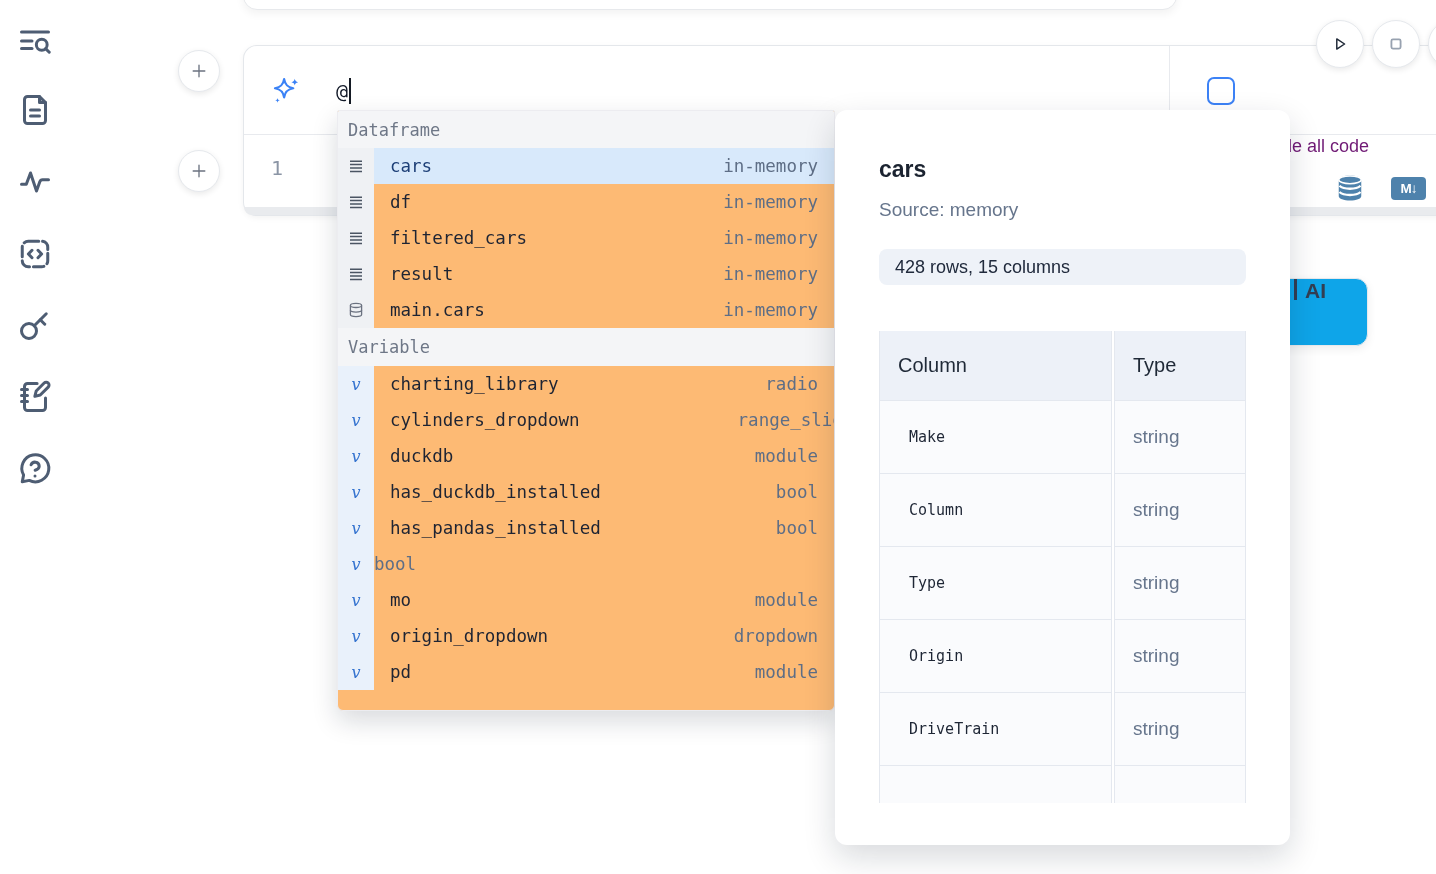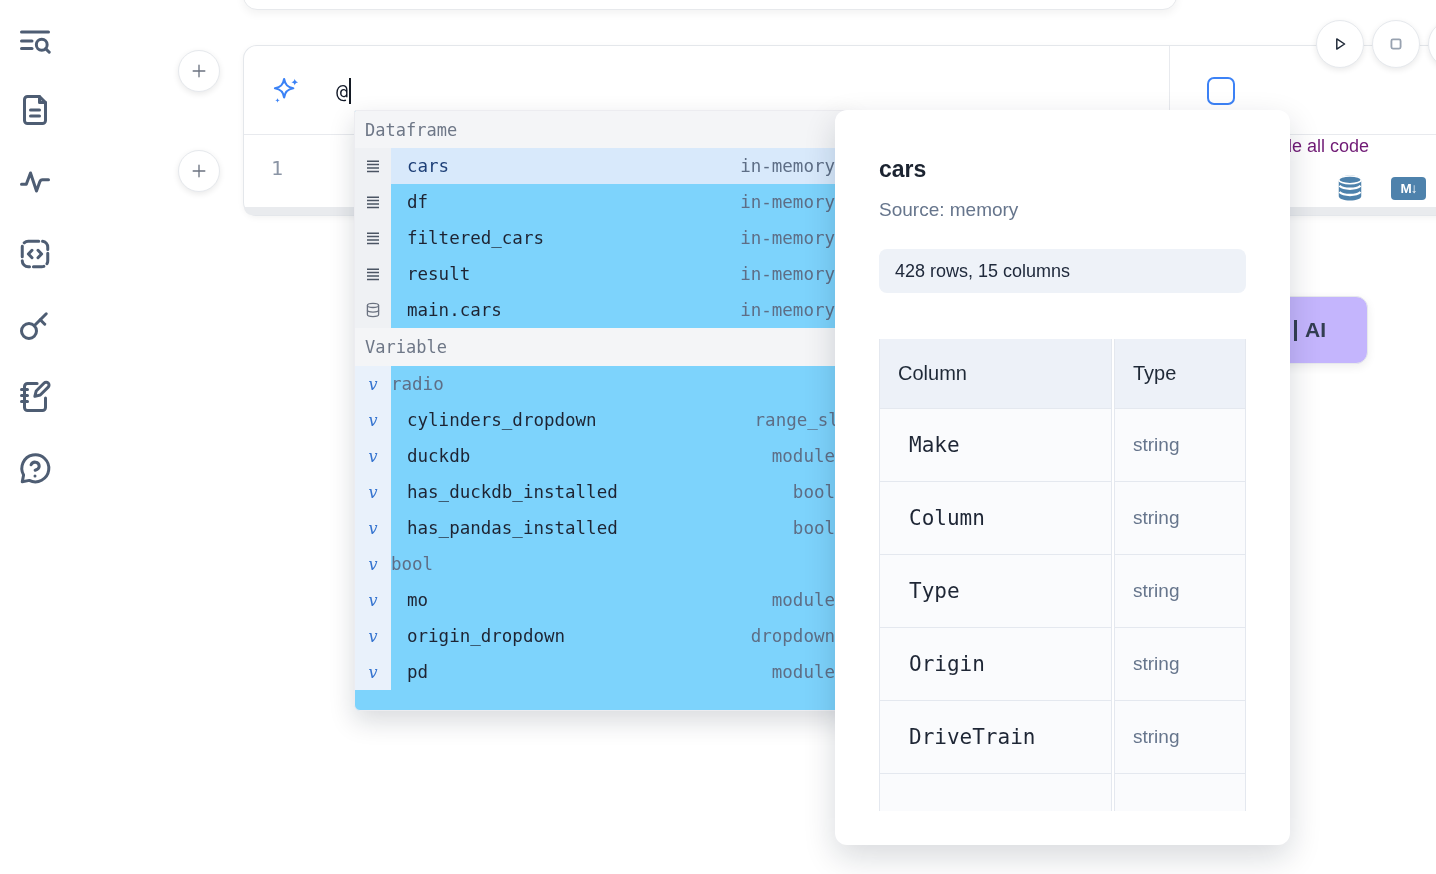--- a/index.html
+++ b/index.html
@@ -37,21 +37,21 @@
            color:#fff;font-weight:bold;font-size:13.5px;display:flex;align-items:center;justify-content:center;
            letter-spacing:-1px;}
 
   
   .circle-btn{position:absolute;top:20px;width:46px;height:46px;border-radius:50%;background:#fff;
               border:1px solid #e6e9ed;box-shadow:0 2px 6px rgba(0,0,0,.09);display:flex;align-items:center;
               justify-content:center;z-index:6;}
   .circle-btn svg{fill:none;stroke-linejoin:round;stroke-linecap:round;}
 
   
-  .popup{position:absolute;left:354px;top:110px;width:498px;height:601px;background:#7dd3fc;z-index:3;
+  .popup{position:absolute;left:337px;top:110px;width:498px;height:601px;background:#fdba74;z-index:3;
          overflow:hidden;border:1px solid #ececf0;border-radius:2px 2px 6px 6px;
          box-shadow:0 10px 26px rgba(15,23,42,.16);box-sizing:border-box;}
   .sect{height:37px;display:flex;align-items:center;padding-left:10px;background:#f4f5f7;
         color:#6e7787;font-size:17px;}
   .sect2{height:38px;}
   .row{display:flex;align-items:stretch;height:36px;}
   .row .gutter{width:36px;flex:none;background:#eff1f4;display:flex;align-items:center;justify-content:center;}
   .row.var .gutter{background:#e9f1fb;}
   .row .rest{flex:1;display:flex;align-items:center;overflow:hidden;}
   .row.selected .rest{background:#d8e9fb;}
@@ -60,36 +60,36 @@
   .row .tp{padding-right:16px;font-size:17.5px;color:#5e6e86;white-space:nowrap;}
   .row .tp.overflow{margin-right:-46px;}
   .vglyph{font-family:"DejaVu Serif",serif;font-style:italic;color:#3473cf;font-size:16px;}
 
   
   .panel{position:absolute;left:835px;top:110px;width:455px;height:735px;background:#fff;border-radius:12px;
          box-shadow:0 12px 32px rgba(15,23,42,.16);z-index:4;overflow:hidden;box-sizing:border-box;
          padding:46px 44px 0 44px;}
   .p-title{font-size:23px;font-weight:bold;color:#1b2330;}
   .p-source{margin-top:16px;font-size:19px;color:#66758c;}
-  .p-badge{margin-top:28px;height:44px;background:#eef2f8;border-radius:8px;display:flex;align-items:center;
+  .p-badge{margin-top:28px;height:36px;background:#eef2f8;border-radius:8px;display:flex;align-items:center;
            padding-left:16px;font-size:18px;color:#202a3c;}
   .p-table{margin-top:46px;height:472px;overflow:hidden;}
   .p-row{display:flex;margin-top:-1px;}
   .p-cell{border:1px solid #e4e8ef;box-sizing:border-box;display:flex;align-items:center;background:#fafbfd;}
   .p-c1{width:233px;margin-right:2px;padding-left:18px;}
   .p-c2{width:132px;padding-left:18px;}
   .p-head .p-cell{background:#edf1f8;height:71px;font-size:20px;color:#1f2937;}
   .p-body .p-cell{height:74px;}
-  .p-colname{font-family:"DejaVu Sans Mono",monospace;font-size:21px;color:#1e2635;padding-left:29px;}
+  .p-colname{font-family:"DejaVu Sans Mono",monospace;font-size:15px;color:#1e2635;padding-left:29px;}
   .p-coltype{font-size:19px;color:#66758c;}
 
   
-  .ai-frag{position:absolute;left:1240px;top:296px;width:126px;height:66px;background:#c4b5fd;z-index:2;
+  .ai-frag{position:absolute;left:1240px;top:278px;width:126px;height:66px;background:#0ea5e9;z-index:2;
            border:1px solid #e7e9ec;border-radius:12px;box-shadow:0 3px 10px rgba(0,0,0,.07);
-           display:flex;align-items:center;}
+           display:flex;}
   .ai-frag .stub{width:3px;height:21px;background:#333e52;margin-left:53px;}
   .ai-frag .lbl{margin-left:8px;font-size:21px;font-weight:bold;color:#333e52;}
 </style>
 </head>
 <body>
 
 <div class="stage">
 
   <div class="side-icon" style="top:22px">
     <svg width="36" height="36" viewBox="0 0 24 24">
@@ -272,20 +272,21 @@
         </span>
     </div>
 
     <div class="sect sect2">Variable</div>
 
     <div class="row var">
       <span class="gutter">
           <span class="vglyph">v</span>
         </span>
       <span class="rest">
+          <span class="nm">charting_library</span>
           <span class="tp">radio</span>
         </span>
     </div>
     <div class="row var">
       <span class="gutter">
           <span class="vglyph">v</span>
         </span>
       <span class="rest">
           <span class="nm">cylinders_dropdown</span>
           <span class="tp overflow">range_slider</span>

